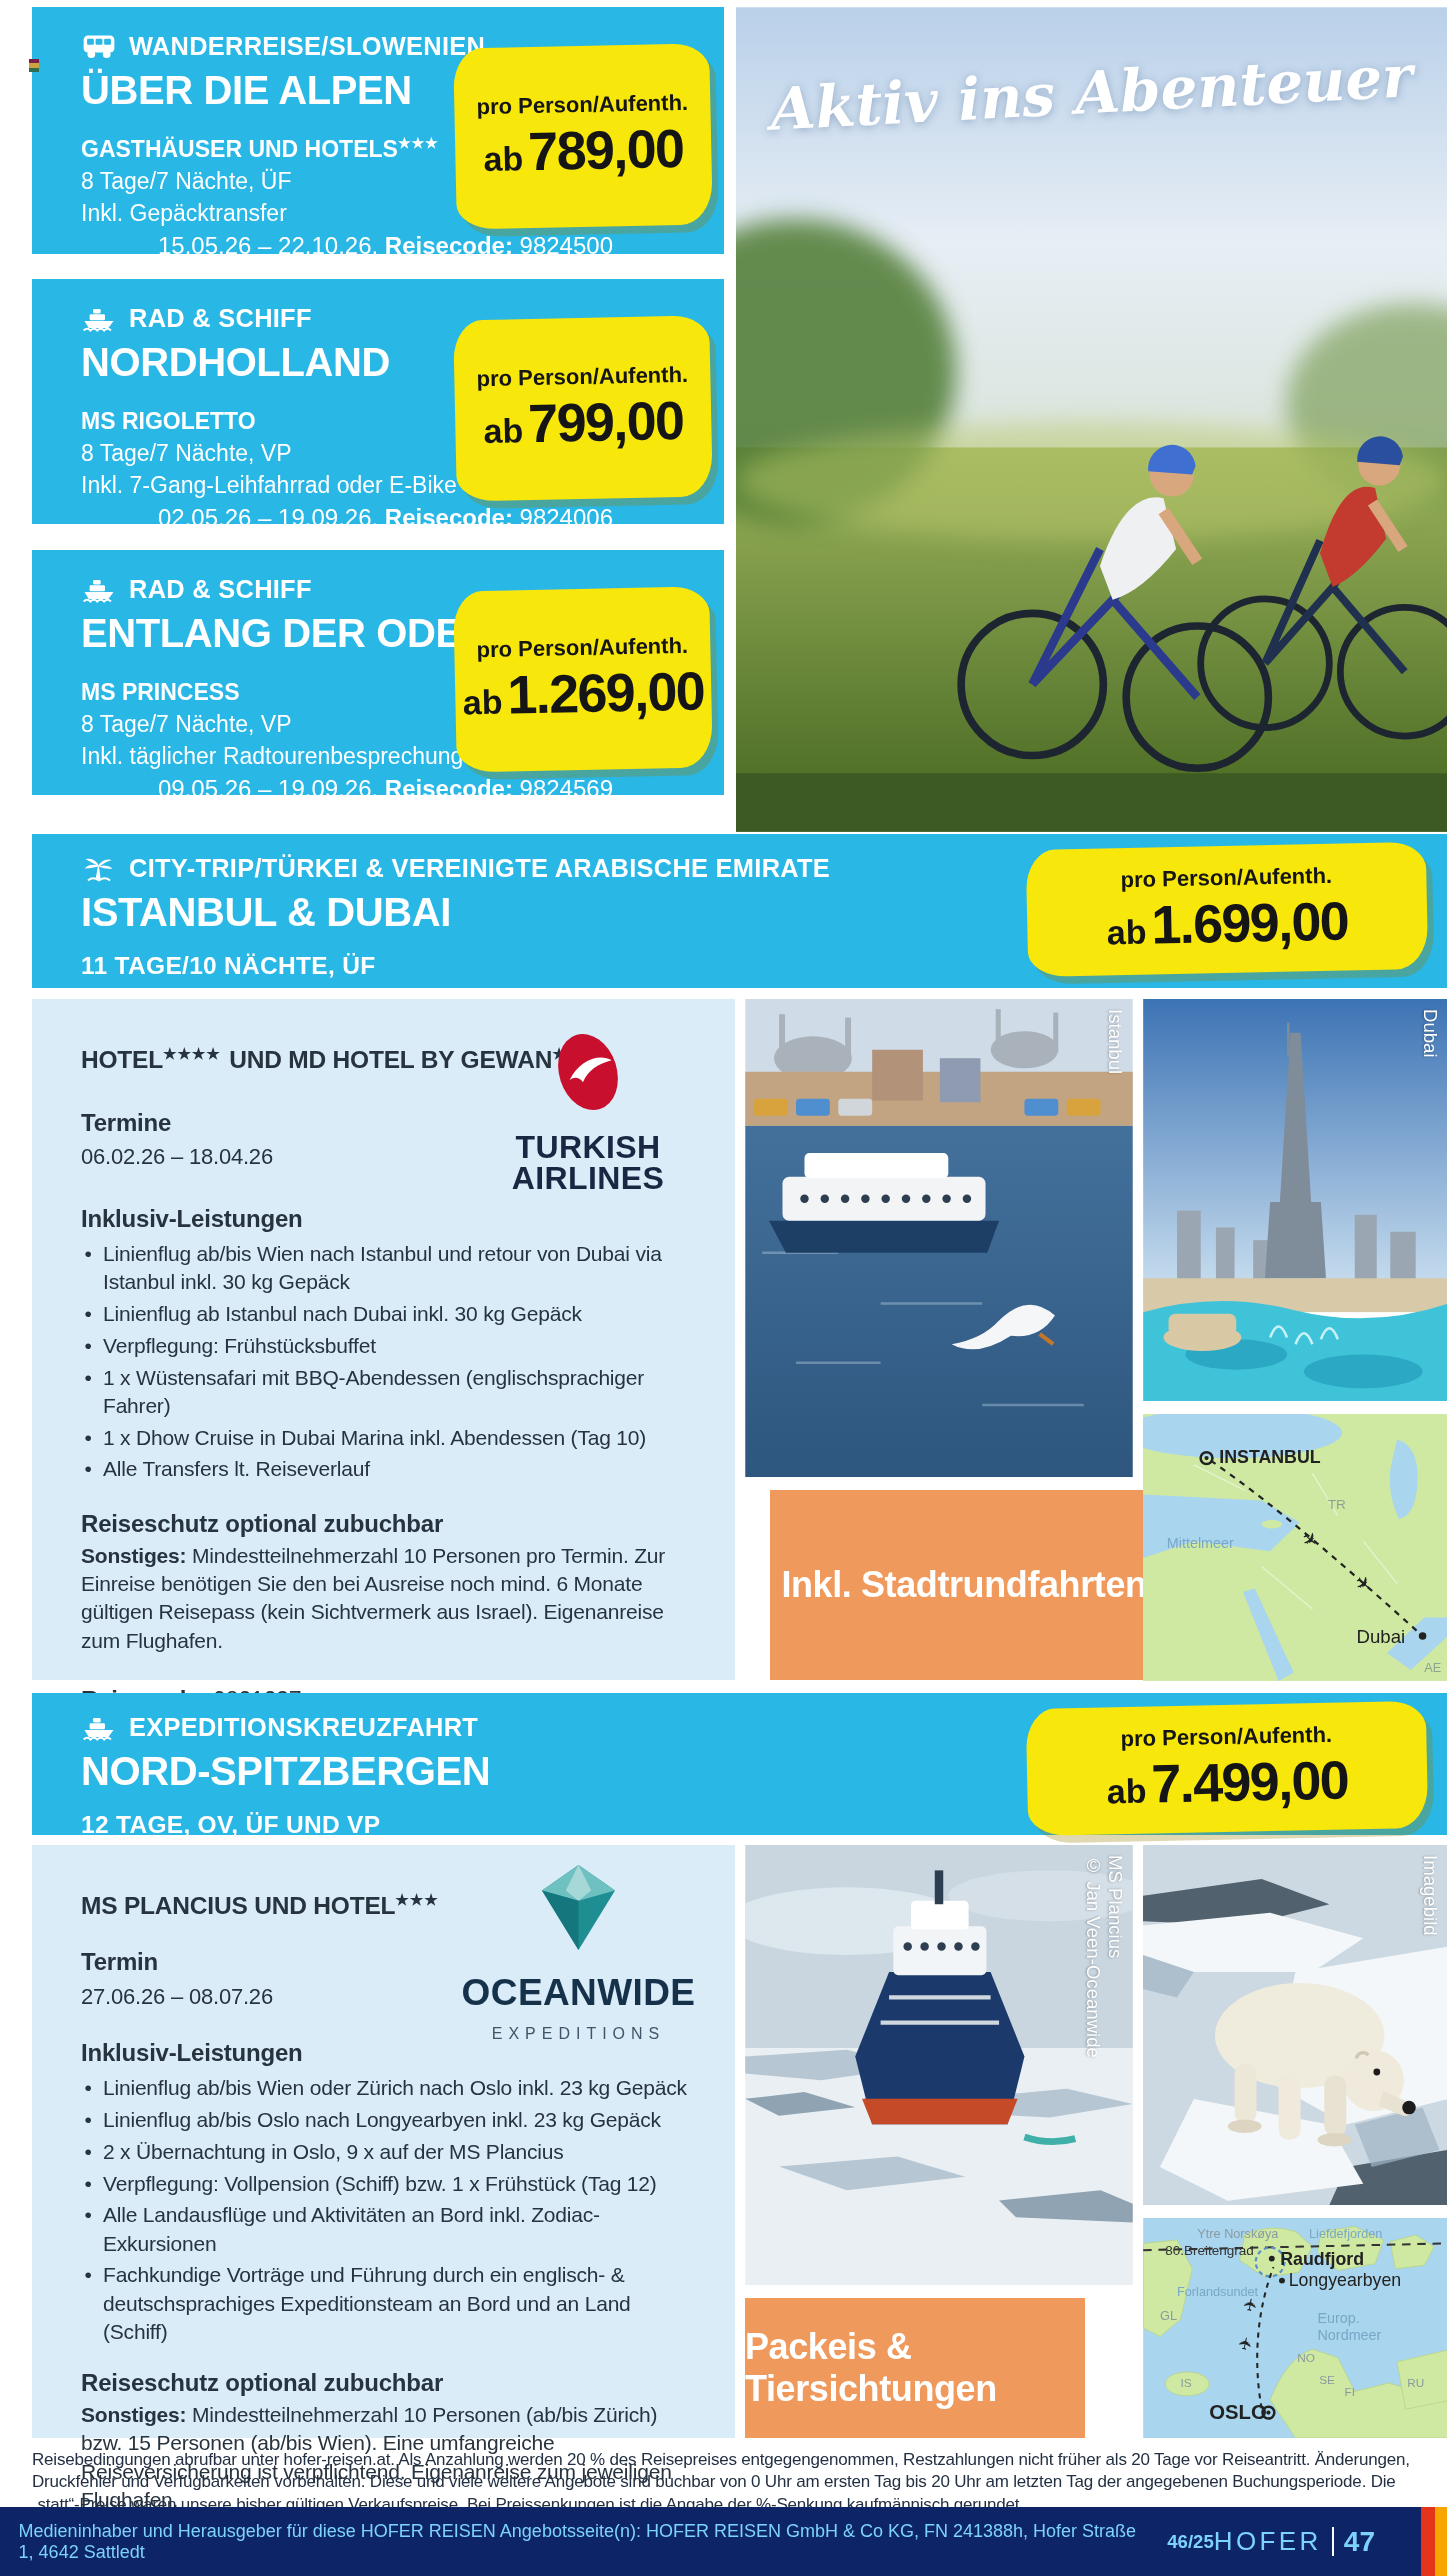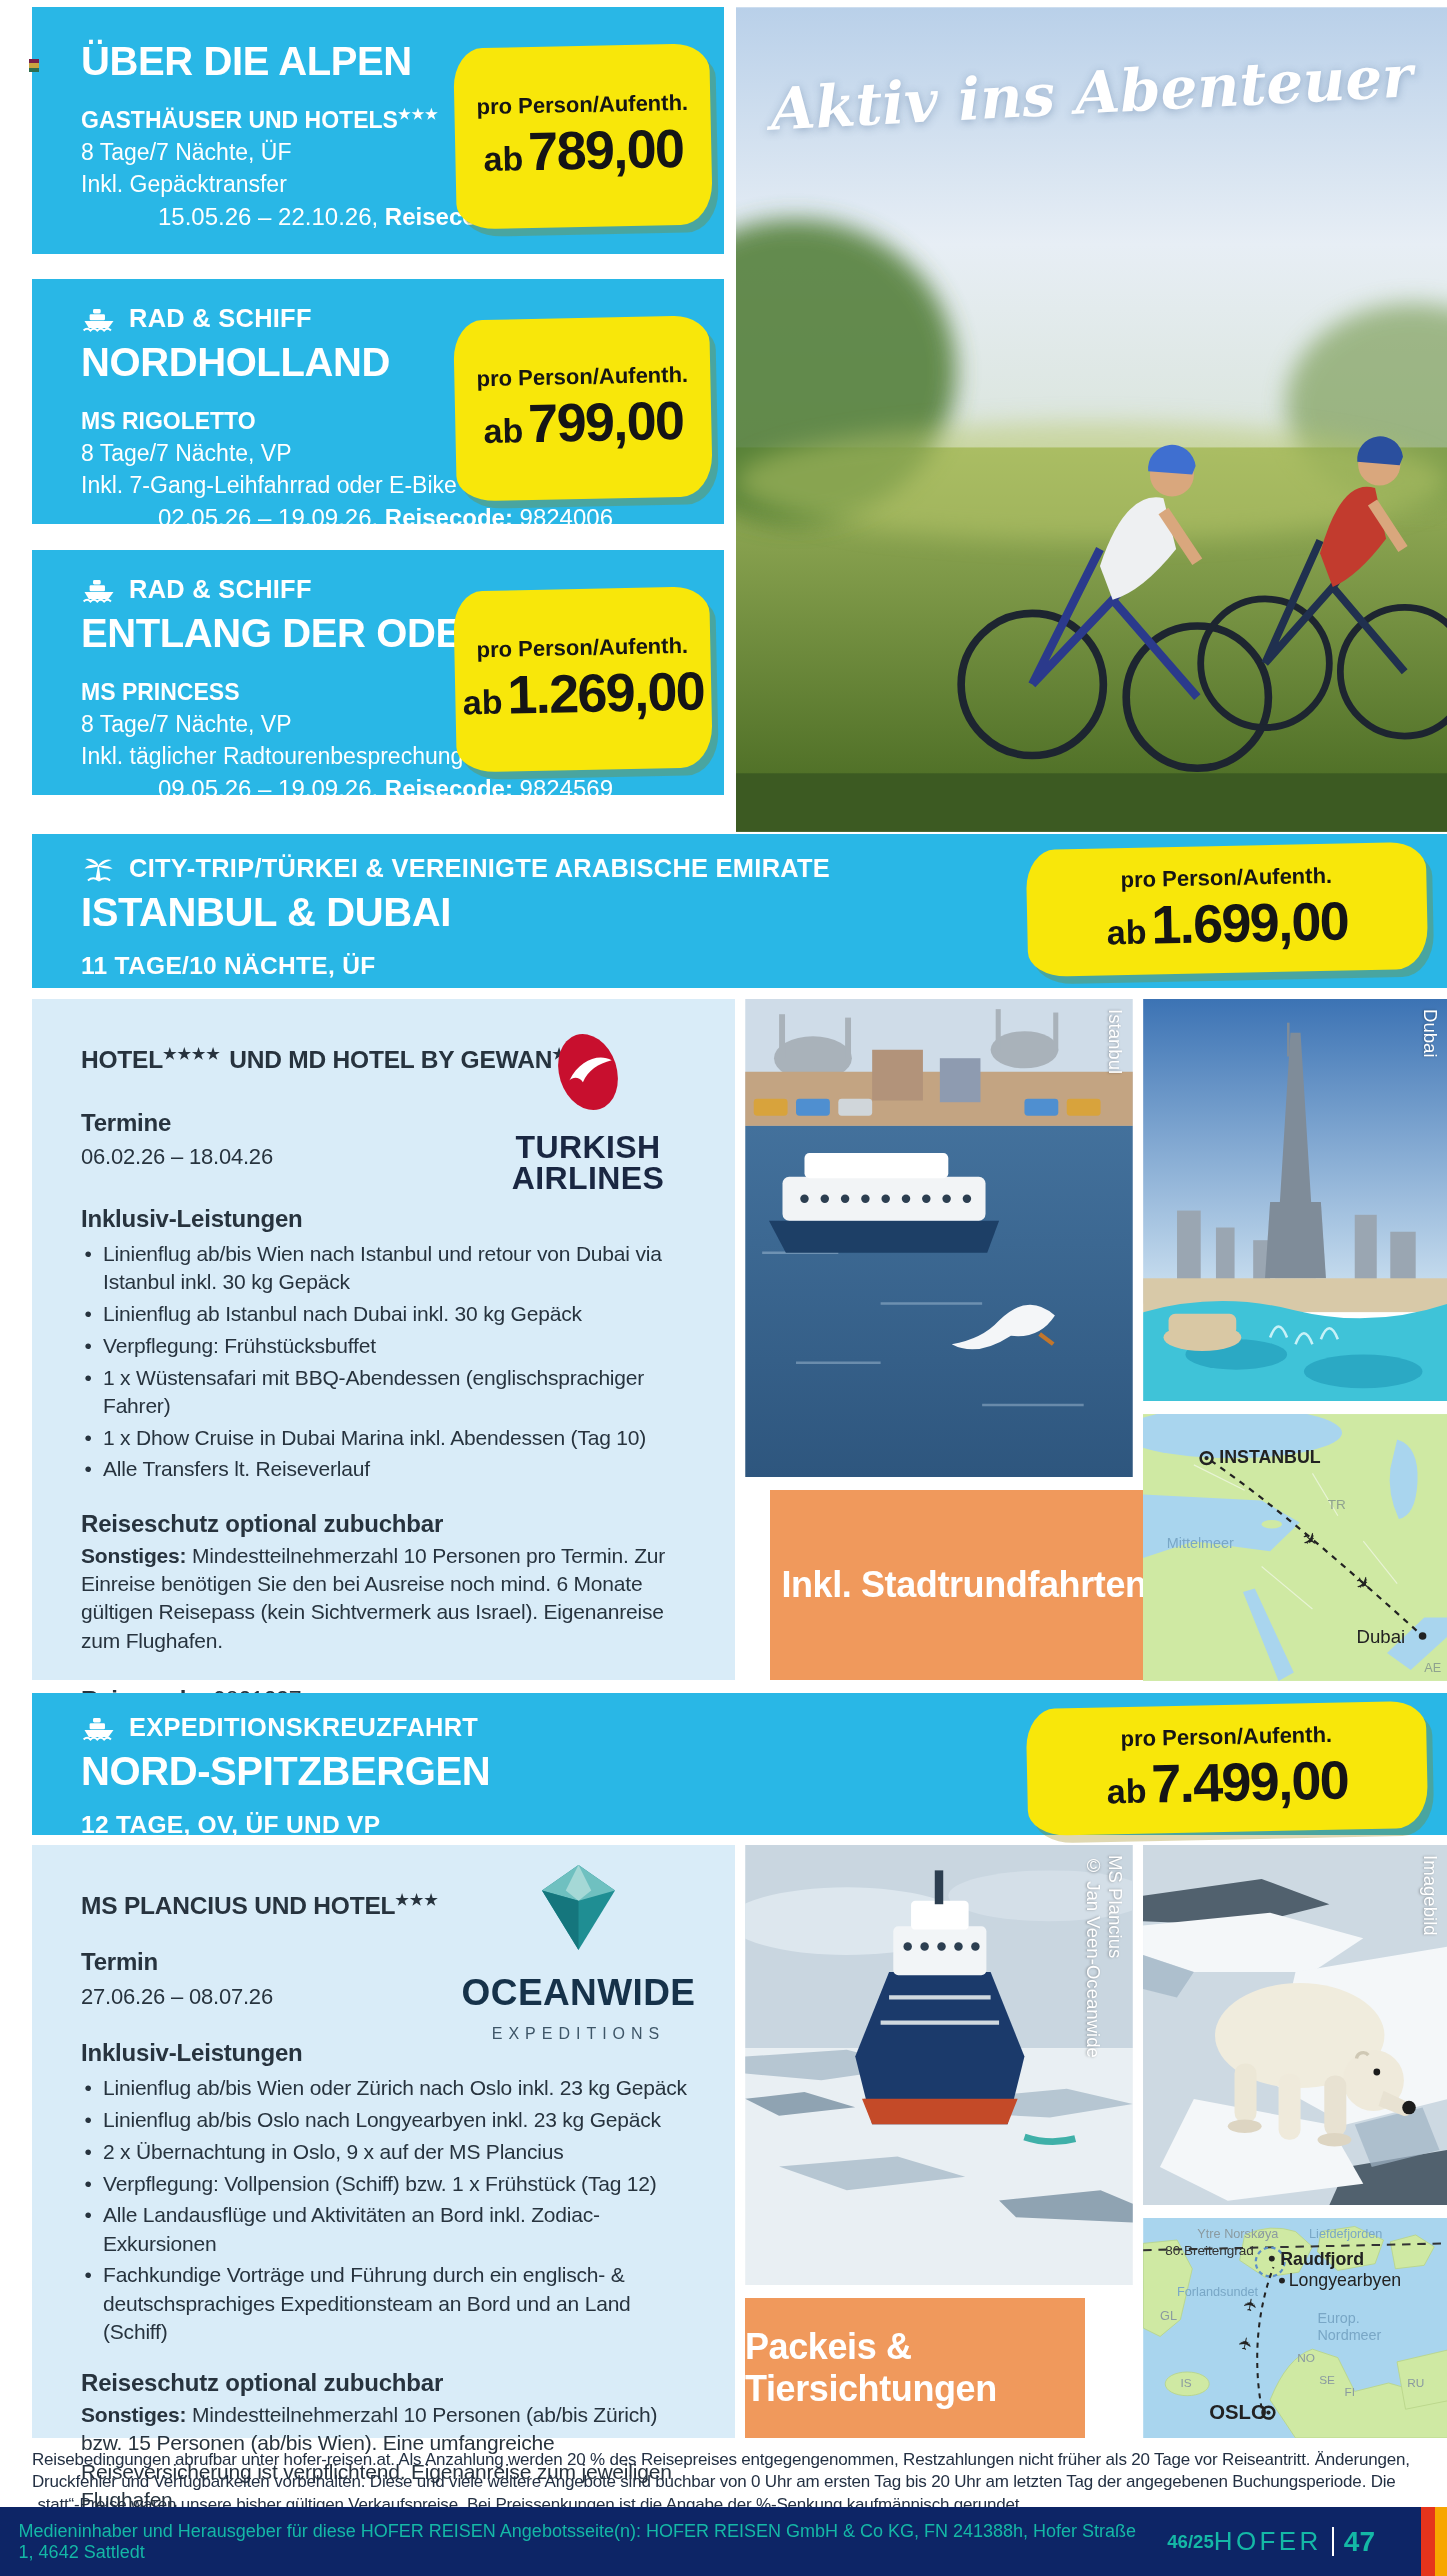--- a/index.html
+++ b/index.html
@@ -87,21 +87,21 @@
   .banner{position:absolute;background:var(--orange);display:flex;align-items:center;justify-content:center;}
   #istanbul-banner{left:770px;top:1490px;width:388px;height:190px;}
   #spitz-banner{left:745px;top:2298px;width:340px;height:140px;}
   .banner span{color:#fff;font-size:36px;font-weight:800;letter-spacing:-0.4px;}
   .map{position:absolute;}
   #istanbul-map{left:1143px;top:1414px;width:305px;height:267px;}
   #spitz-map{left:1143px;top:2218px;width:305px;height:220px;}
 
   
   #legal{position:absolute;left:32px;top:2449px;width:1401px;font-size:17px;line-height:1.32;color:#233043;letter-spacing:-0.2px;}
-  #footer{position:absolute;left:0;top:2507px;width:1448px;height:69px;background:var(--navy);color:#14b8a6;
+  #footer{position:absolute;left:0;top:2507px;width:1448px;height:69px;background:var(--navy);color:#7dd3fc;
           display:flex;align-items:center;padding-left:18.6px;}
   #footer .imprint{font-size:18px;}
   #footer .issue{font-size:18.6px;font-weight:800;margin-left:22px;}
   #footer .brand{margin-left:auto;margin-right:73px;display:flex;align-items:center;gap:10.2px;}
   #footer .brand .name{font-size:26px;letter-spacing:3.4px;font-weight:400;}
   #footer .brand .bar{width:1.7px;height:29px;background:#fff;}
   #footer .brand .pg{font-size:28px;font-weight:800;}
   .stripe{position:absolute;top:0;height:69px;width:13.5px;}
   #stripe-red{right:13.5px;background:#e5341c;}
   #stripe-yellow{right:0;background:#f7a600;}
@@ -110,20 +110,33 @@
   .map-label{font-family:"Liberation Sans",sans-serif;}
   .plane{font-family:"DejaVu Sans",sans-serif;}
 </style>
 </head>
 <body>
 
 <div class="page">
   <div class="print-mark"></div>
 
   <section class="offer-card" id="card-0">
+    <div class="cat-row">
+      <span class="icon">
+        <svg viewBox="0 0 42 34" width="36" height="29">
+            <rect x="3" y="4" width="36" height="20" rx="5" fill="#fff"></rect>
+            <rect x="7" y="8" width="8" height="7" rx="1.5" fill="#29b7e6"></rect>
+            <rect x="17" y="8" width="8" height="7" rx="1.5" fill="#29b7e6"></rect>
+            <rect x="27" y="8" width="8" height="7" rx="1.5" fill="#29b7e6"></rect>
+            <circle cx="12" cy="26" r="4.5" fill="#fff"></circle>
+            <circle cx="30" cy="26" r="4.5" fill="#fff"></circle>
+          </svg>
+      </span>
+      <span>WANDERREISE/SLOWENIEN</span>
+    </div>
     <h2>ÜBER DIE ALPEN</h2>
     <p class="sub"><span>GASTHÄUSER UND HOTELS</span><sup class="stars">★★★</sup></p>
     <p class="line">8 Tage/7 Nächte, ÜF</p>
     <p class="line">Inkl. Gepäcktransfer</p>
     <p class="dates"><span>15.05.26 – 22.10.26,</span> <b>Reisecode:</b> <span>9824500</span></p>
     <div class="badge card-badge">
       <div class="badge-label">pro Person/Aufenth.</div>
       <div class="badge-price">
           <span class="ab">ab</span>
           <span class="price">789,00</span>

